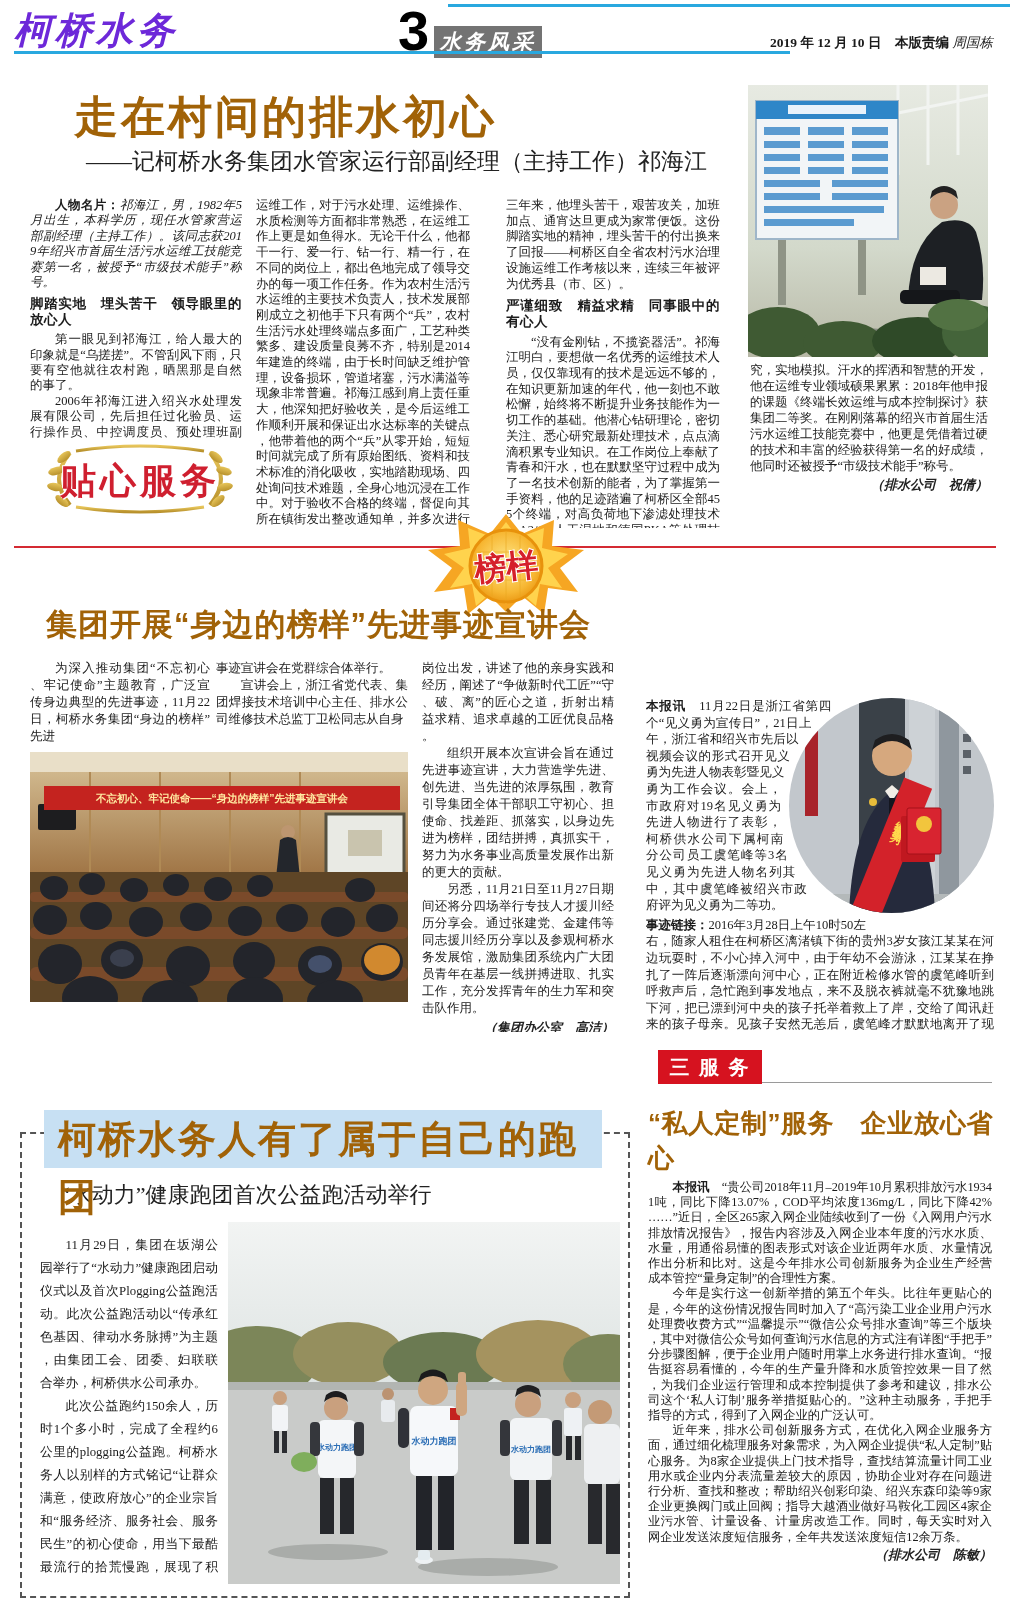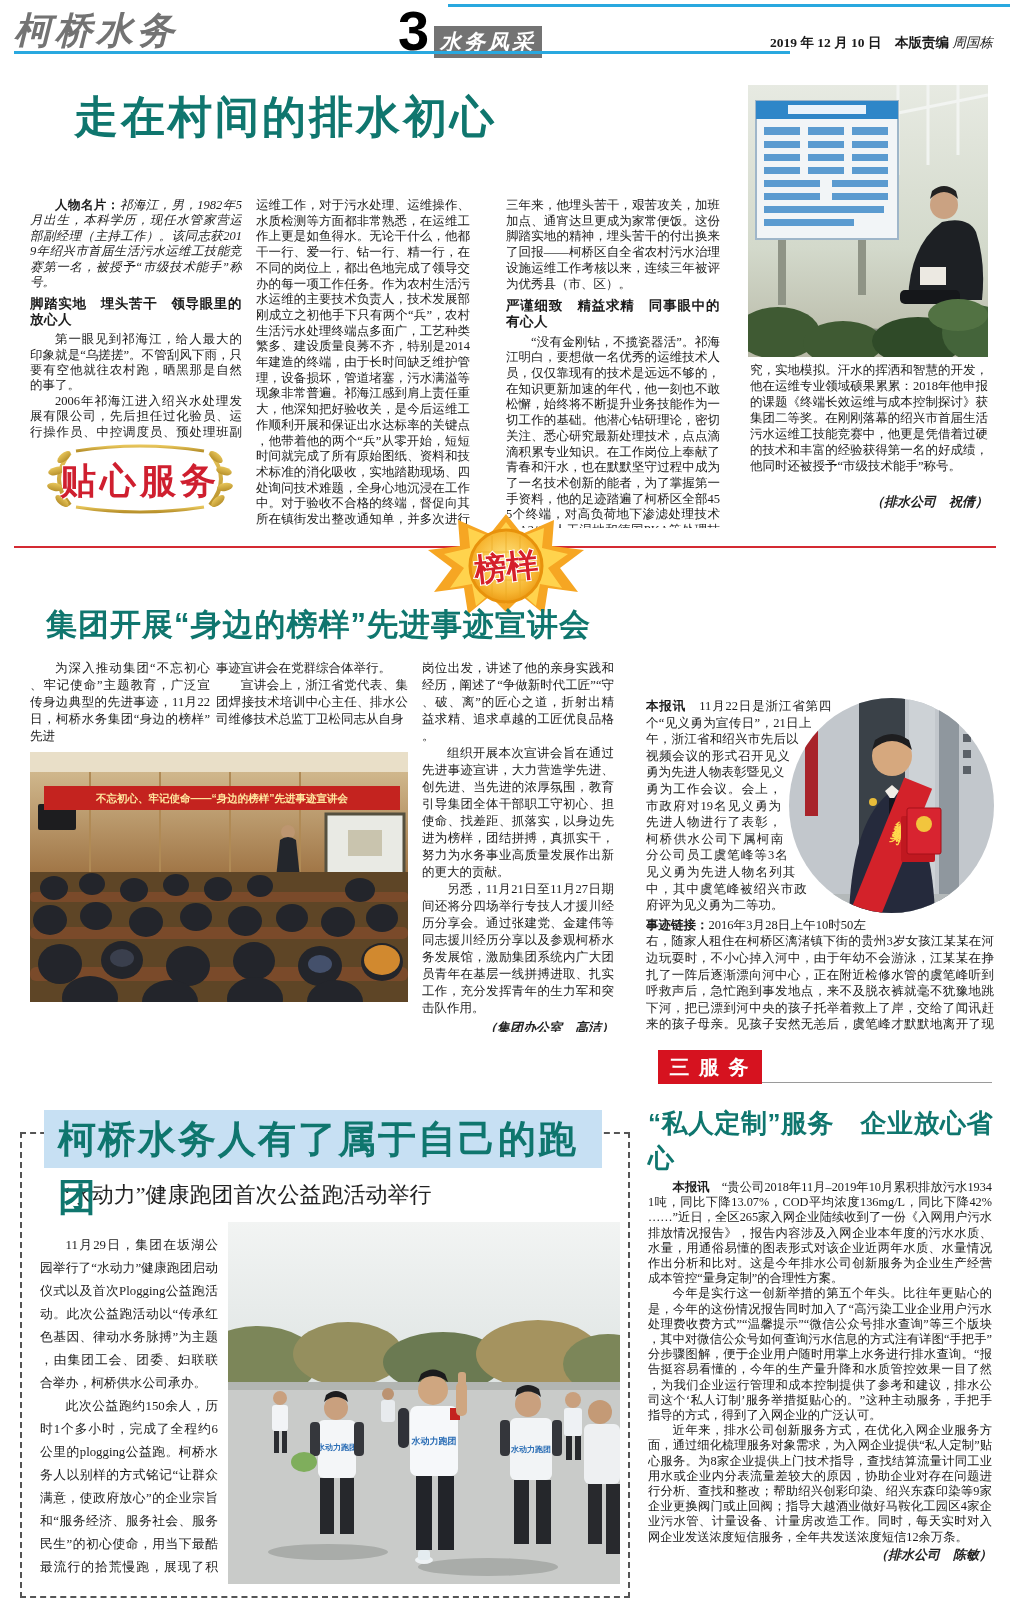--- a/index.html
+++ b/index.html
@@ -8,40 +8,41 @@
   .abs{position:absolute;}
   .sans{font-family:"Liberation Sans","DejaVu Sans",sans-serif;}
   .col{text-align:justify;overflow:hidden;line-break:anywhere;}
   .col p{margin:0;}
   .indent{text-indent:2em;}
   .lead-label{font-weight:bold;font-family:"Liberation Sans","DejaVu Sans",sans-serif;}
   .byline{text-align:right;font-style:italic;font-weight:bold;color:#222;}
   .subhead{font-weight:bold;font-family:"Liberation Sans","DejaVu Sans",sans-serif;
            margin:6px 0 5px 0 !important;text-indent:0;letter-spacing:0.5px;}
   .blue-line{background:#29a8df;}
-  .hl{font-weight:900;color:#0f766e;font-family:"Liberation Sans","DejaVu Sans",sans-serif;}
+  .hl{font-weight:900;color:#a16207;font-family:"Liberation Sans","DejaVu Sans",sans-serif;}
   .photo{overflow:hidden;}
   svg text{font-family:"Liberation Sans","DejaVu Sans",sans-serif;}
 </style>
 </head>
 <body>
 
 <div id="page">
 
-  <div class="abs" style="left:14px;top:6px;font-size:37px;font-weight:bold;font-style:italic;color:#737373;letter-spacing:4px;">柯桥水务</div>
+  <div class="abs" style="left:14px;top:6px;font-size:37px;font-weight:bold;font-style:italic;color:#6d28d9;letter-spacing:4px;">柯桥水务</div>
   <div class="abs blue-line" style="left:448px;top:4px;width:562px;height:3px;"></div>
   <div class="abs sans" style="left:398px;top:2px;font-size:56px;font-weight:900;line-height:58px;color:#000;">3</div>
   <div class="abs sans" style="left:434px;top:26px;width:108px;height:32px;background:#737373;color:#fff;font-weight:bold;font-style:italic;font-size:21px;line-height:32px;text-align:center;letter-spacing:3px;">水务风采</div>
   <div class="abs" style="left:770px;top:34px;width:226px;font-size:13.5px;text-align:left;white-space:nowrap;">
     <b>2019 年 12 月 10 日　本版责编</b>
     <span style="font-style:italic;">周国栋</span>
   </div>
   <div class="abs blue-line" style="left:14px;top:51px;width:776px;height:3px;"></div>
 
   <div class="abs hl" style="left:74px;top:88px;font-size:44px;letter-spacing:3px;">走在村间的排水初心</div>
+  <div class="abs" style="left:86px;top:146px;font-size:23px;color:#222;">——记柯桥水务集团水管家运行部副经理（主持工作）祁海江</div>
 
   <div class="abs photo" style="left:748px;top:85px;width:240px;height:272px;">
     <svg width="240" height="272" viewBox="0 0 240 272">
       <defs>
         <linearGradient id="g1bg" x1="0" y1="0" x2="0" y2="1">
           <stop offset="0" stop-color="#e7eae2"></stop>
             <stop offset="0.6" stop-color="#d3d9cb"></stop>
             <stop offset="1" stop-color="#b7b8a6"></stop>
         </linearGradient>
       </defs>
@@ -132,21 +133,21 @@
   </div>
 
   <div class="abs col" style="left:506px;top:198px;width:214px;height:330px;font-size:12.5px;line-height:15.7px;">
     <p>三年来，他埋头苦干，艰苦攻关，加班加点、通宵达旦更成为家常便饭。这份脚踏实地的精神，埋头苦干的付出换来了回报——柯桥区自全省农村污水治理设施运维工作考核以来，连续三年被评为优秀县（市、区）。</p>
     <p class="subhead" style="font-size:13.5px;">严谨细致　精益求精　同事眼中的有心人</p>
     <p class="indent">“没有金刚钻，不揽瓷器活”。祁海江明白，要想做一名优秀的运维技术人员，仅仅靠现有的技术是远远不够的，在知识更新加速的年代，他一刻也不敢松懈，始终将不断提升业务技能作为一切工作的基础。他潜心钻研理论，密切关注、悉心研究最新处理技术，点点滴滴积累专业知识。在工作岗位上奉献了青春和汗水，也在默默坚守过程中成为了一名技术创新的能者，为了掌握第一手资料，他的足迹踏遍了柯桥区全部455个终端，对高负荷地下渗滤处理技术、A2/O+人工湿地和德国PKA等处理技术进行反复探</p>
   </div>
 
   <div class="abs col" style="left:750px;top:362px;width:238px;height:166px;font-size:12.5px;line-height:16px;">
     <p>究，实地模拟。汗水的挥洒和智慧的开发，他在运维专业领域硕果累累：2018年他申报的课题《终端长效运维与成本控制探讨》获集团二等奖。在刚刚落幕的绍兴市首届生活污水运维工技能竞赛中，他更是凭借着过硬的技术和丰富的经验获得第一名的好成绩，他同时还被授予“市级技术能手”称号。</p>
-    <p class="byline" style="font-size:13px;margin-top:20px;">（排水公司　祝倩）</p>
+    <p class="byline" style="font-size:13px;margin-top:3px;">（排水公司　祝倩）</p>
   </div>
 
   <div class="abs" style="left:14px;top:546px;width:982px;height:2px;background:#d42a33;"></div>
   <div class="abs" style="left:426px;top:512px;width:160px;height:104px;">
     <svg width="160" height="104" viewBox="0 0 160 104">
       <defs>
         <radialGradient id="sun" cx="0.5" cy="0.45" r="0.6">
           <stop offset="0" stop-color="#ffe98a"></stop>
             <stop offset="0.7" stop-color="#f7b733"></stop>
             <stop offset="1" stop-color="#e8920c"></stop>

